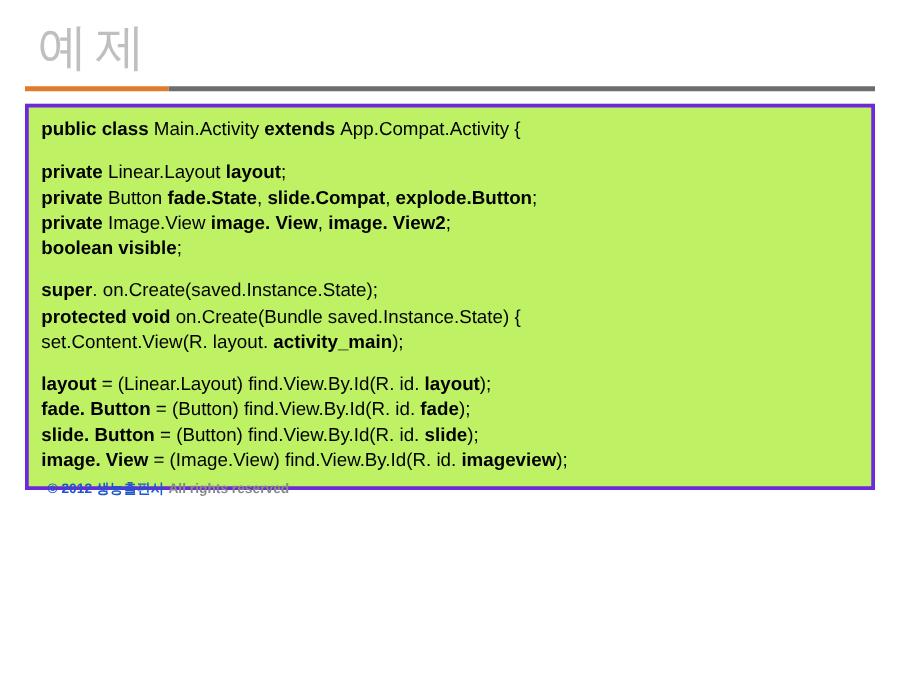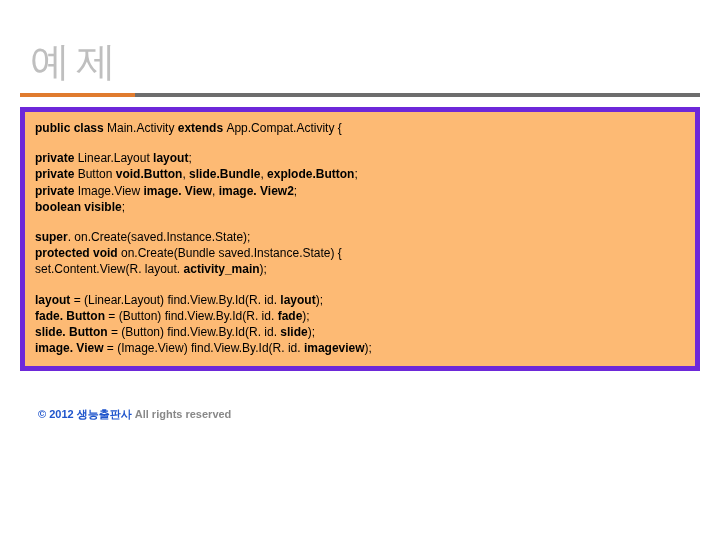--- a/index.html
+++ b/index.html
@@ -10,21 +10,20 @@
     font-family: "Malgun Gothic", Arial, sans-serif;
     background: #ffffff;
     overflow: hidden;
   }
   .slide {
     width: 720px;
     height: 402px;
     position: relative;
     box-sizing: border-box;
     padding: 10px 20px 0 20px;
-    margin-top: 24px;
   }
   .title-wrap {
     position: relative;
     padding-bottom: 6px;
   }
   .title {
     font-size: 40px;
     color: #bfbfbf;
     letter-spacing: 6px;
     margin: 0 0 4px 10px;
@@ -40,25 +39,25 @@
     height: 4px;
     background: #e07b2e;
   }
   .title-underline .rest {
     flex: 1;
     height: 4px;
     background: #6d6d6d;
   }
   .code-box {
     margin-top: 4px;
-    border: 5px solid #6d28d9;
-    background: #fdba74;
+    border: 3px solid #6d28d9;
+    background: #bef264;
     padding: 8px 10px 10px 10px;
     font-family: Arial, sans-serif;
-    font-size: 12px;
+    font-size: 15px;
     line-height: 1.35;
     color: #000;
   }
   .code-box .para {
     margin: 0 0 14px 0;
   }
   .code-box .para:last-child {
     margin-bottom: 0;
   }
   .b { font-weight: 700; }
@@ -93,21 +92,21 @@
 
     <div class="para">
       <span class="b">public class </span><span>Main.Activity </span><span class="b">extends </span><span>App.Compat.Activity {</span>
     </div>
 
     <div class="para">
       <div>
         <span class="b">private </span><span>Linear.Layout </span><span class="b">layout</span><span>;</span>
       </div>
       <div>
-        <span class="b">private </span><span>Button </span><span class="b">void.Button</span><span>, </span><span class="b">slide.Bundle</span><span>, </span><span class="b">explode.Button</span><span>;</span>
+        <span class="b">private </span><span>Button </span><span class="b">fade.State</span><span>, </span><span class="b">slide.Compat</span><span>, </span><span class="b">explode.Button</span><span>;</span>
       </div>
       <div>
         <span class="b">private </span><span>Image.View </span><span class="b">image. View</span><span>, </span><span class="b">image. View2</span><span>;</span>
       </div>
       <div>
         <span class="b">boolean </span><span class="b">visible</span><span>;</span>
       </div>
     </div>
 
     <div class="para">

